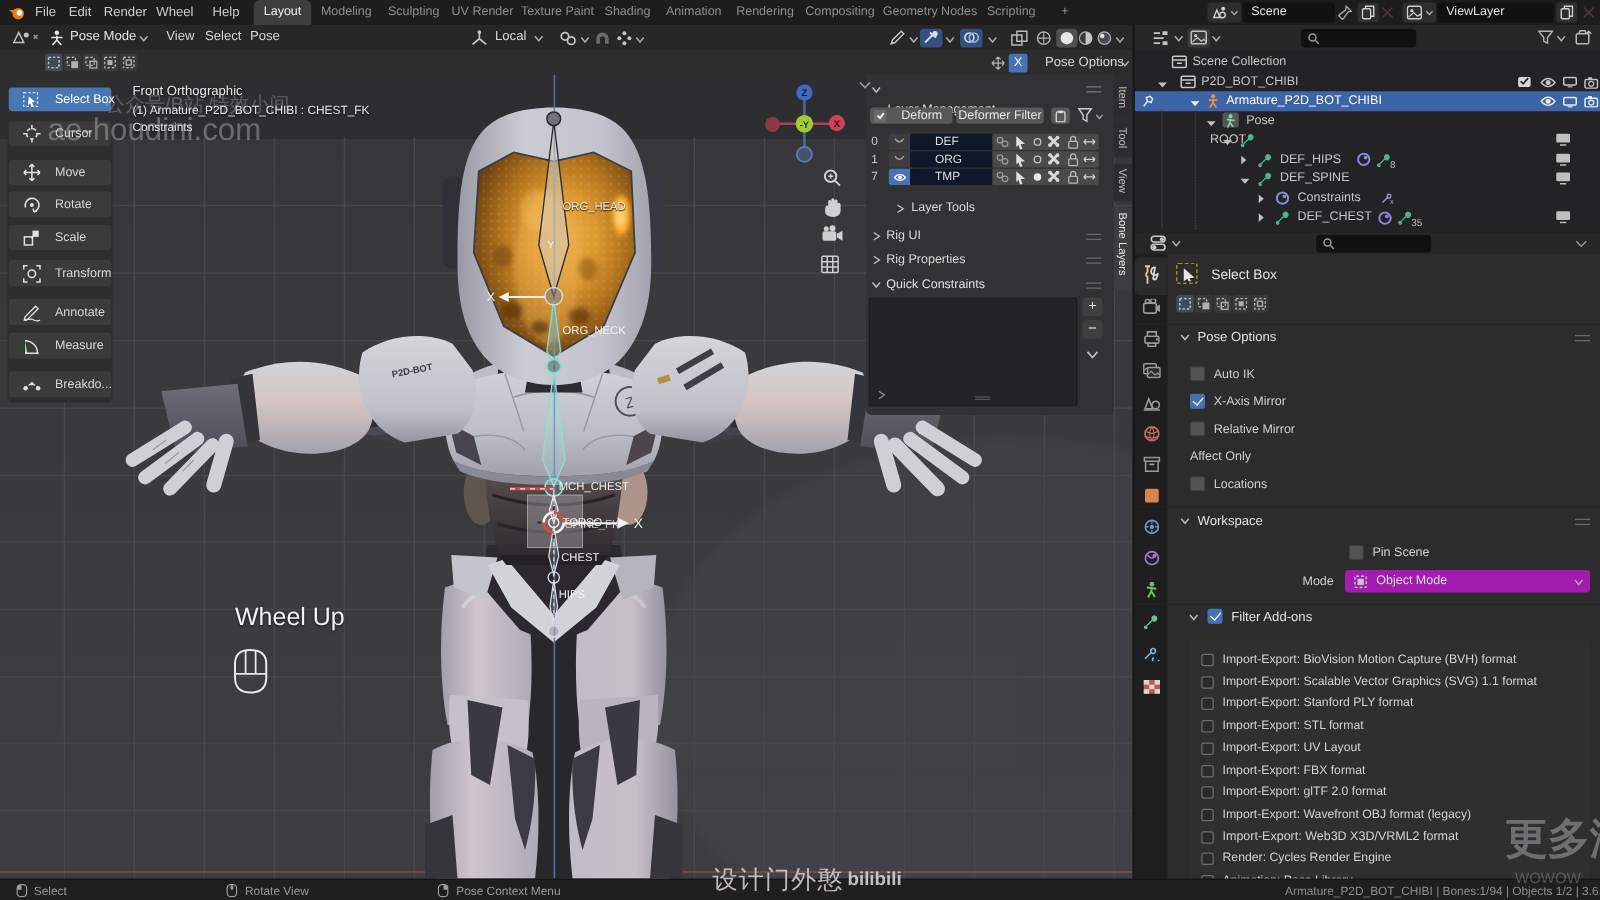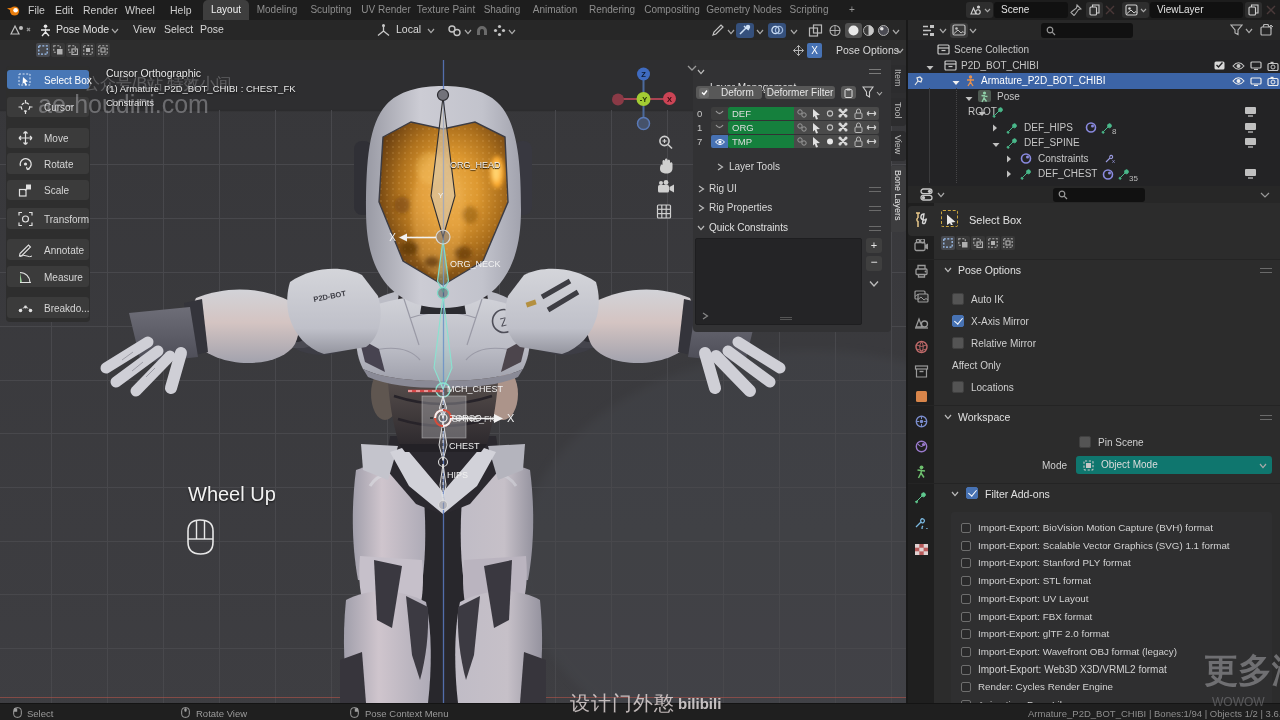--- a/index.html
+++ b/index.html
@@ -27,21 +27,21 @@
 .tbtn{left:0;width:82px;background:#3b3b3b;border-radius:3px;color:#d6d6d6;font-size:10px;}
 .tbtn .lbl{position:absolute;left:37px;top:50%;transform:translateY(-50%);white-space:nowrap;overflow:hidden;}
 .tbtn svg{position:absolute;left:11px;top:50%;transform:translateY(-50%);}
 .tbact{background:#4877b6;color:#ffffff;}
 
 .vptxt{color:#e9e9e9;text-shadow:0 1px 2px rgba(0,0,0,.7);white-space:nowrap;}
 
 #npanel{left:693px;top:0px;width:198px;height:272px;background:#323234;border-radius:0 0 4px 4px;color:#d4d4d4;font-size:10px;}
 .nbtn{background:#585858;border-radius:3px;color:#e6e6e6;font-size:10px;text-align:center;}
 .nrow{left:18px;width:168px;height:13px;}
-.nname{background:#15803d;border-radius:2px 0 0 2px;color:#dddddd;font-size:9.5px;padding-left:4px;line-height:13px;}
+.nname{background:#0f172a;border-radius:2px 0 0 2px;color:#dddddd;font-size:9.5px;padding-left:20px;line-height:13px;}
 .nicons{background:#4a4a4a;border-radius:0 2px 2px 0;}
 #ntabs{left:891px;top:0;width:15px;height:643px;font-size:9px;color:#bdbdbd;}
 .ntab{left:0;width:15px;background:#2c2c2e;border-radius:0 3px 3px 0;}
 .ntab span{position:absolute;left:2px;top:4px;writing-mode:vertical-rl;white-space:nowrap;}
 .ntabact{background:#3d3d3f;color:#e8e8e8;}
 
 #outliner{left:908px;top:40px;width:372px;height:146px;background:#232325;color:#c6c6c6;font-size:10px;overflow:hidden;}
 .orow{left:0;width:372px;height:15.5px;line-height:15.5px;white-space:nowrap;}
 .oic{position:absolute;top:2px;}
 
@@ -547,21 +547,21 @@
   <text x="450" y="421">TORSO</text>
   <text x="452" y="422" opacity="0.8">SPINE_FK</text>
   <text x="449" y="449">CHEST</text>
   <text x="447" y="478">HIPS</text>
   <text x="507" y="422" font-size="11">X</text>
   <text x="396" y="241" font-size="10" text-anchor="end">X</text>
   <text x="438" y="198" font-size="8">Y</text>
  </g>
  </svg>
 
- <div class="a vptxt" style="left:106px;top:7px;font-size:10.5px;">Cursor Orthographic</div>
+ <div class="a vptxt" style="left:106px;top:7px;font-size:10.5px;">Front Orthographic</div>
  <div class="a vptxt" style="left:106px;top:23px;font-size:9.5px;">(1) Armature_P2D_BOT_CHIBI : CHEST_FK</div>
  <div class="a vptxt" style="left:106px;top:37px;font-size:9.5px;">Constraints</div>
 
  <div class="a wm" style="left:84px;top:14px;font-size:16px;color:rgba(205,205,210,.30);white-space:nowrap;z-index:30">公众号/B站 特效小间</div>
  <div class="a wm" style="left:38px;top:30px;font-size:25px;color:rgba(200,200,205,.40);z-index:30">ae-houdini.com</div>
 
  <div class="a vptxt" style="left:188px;top:423px;font-size:20px;color:#f2f2f2;">Wheel Up</div>
  <svg class="a" style="left:186px;top:458px" width="30" height="38" viewBox="0 0 30 38">
   <path d="M2,13 Q2,2 14,2 Q27,2 27,13 L27,24 Q27,36 14.5,36 Q2,36 2,24 Z" fill="none" stroke="#e8e8e8" stroke-width="1.6"></path>
   <line x1="2" y1="21" x2="27" y2="21" stroke="#e8e8e8" stroke-width="1.4"></line>
@@ -1137,21 +1137,21 @@
  <div class="a plabel" style="left:63px;top:179px">Locations</div>
  <div class="a" style="left:0;top:202px;width:372px;height:1px;background:#242424"></div>
  <svg class="a" style="left:36px;top:211px" width="8" height="6">
         <path d="M1,1 L4,4.6 L7,1" stroke="#bbb" stroke-width="1.2" fill="none"></path>
       </svg>
  <div class="a plabel" style="left:50px;top:208px;color:#e0e0e0;font-size:10.5px">Workspace</div>
  <div class="a" style="left:352px;top:212px;width:12px;height:5px;border-top:1px solid #6a6a6a;border-bottom:1px solid #6a6a6a"></div>
  <div class="a chk" style="left:171px;top:233px"></div>
  <div class="a plabel" style="left:190px;top:234px">Pin Scene</div>
  <div class="a plabel" style="left:134px;top:257px">Mode</div>
- <div class="a" style="left:168px;top:253px;width:196px;height:18px;background:#0f766e;border-radius:3px">
+ <div class="a" style="left:168px;top:253px;width:196px;height:18px;background:#a21caf;border-radius:3px">
   <svg class="a" style="left:7px;top:4px" width="11" height="11" viewBox="0 0 11 11">
           <rect x="1" y="1" width="9" height="9" rx="1" fill="none" stroke="#c8c8c8" stroke-width="1.1" stroke-dasharray="2.2,1.6"></rect>
           <rect x="3" y="3" width="5" height="5" fill="#c8c8c8"></rect>
         </svg>
   <span style="position:absolute;left:25px;top:3px;font-size:10px;color:#dcdcdc">Object Mode</span>
   <svg class="a" style="left:183px;top:7px" width="8" height="6">
           <path d="M1,1 L4,4.6 L7,1" stroke="#aaa" stroke-width="1.2" fill="none"></path>
         </svg>
  </div>
  <div class="a" style="left:0;top:280px;width:372px;height:1px;background:#242424"></div>

